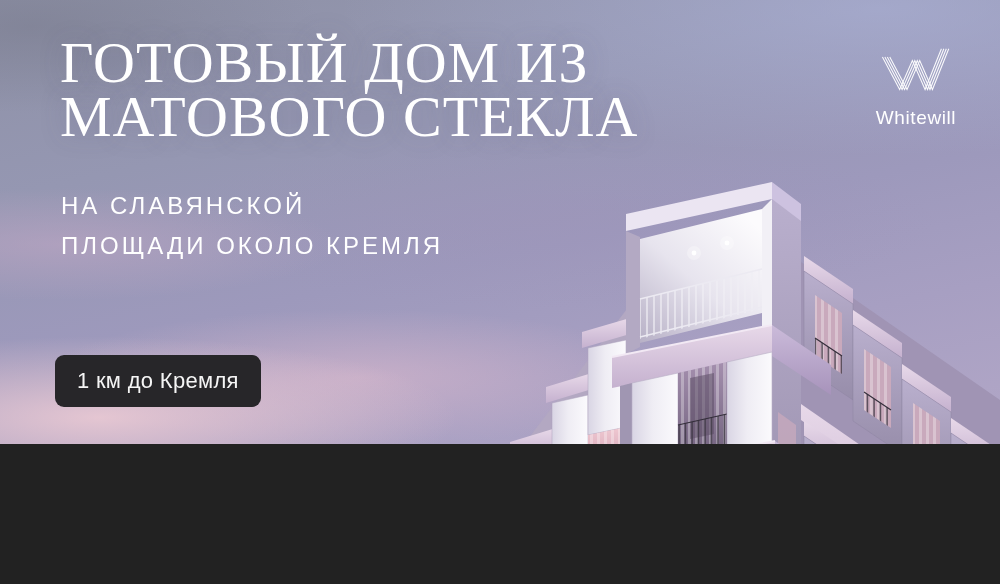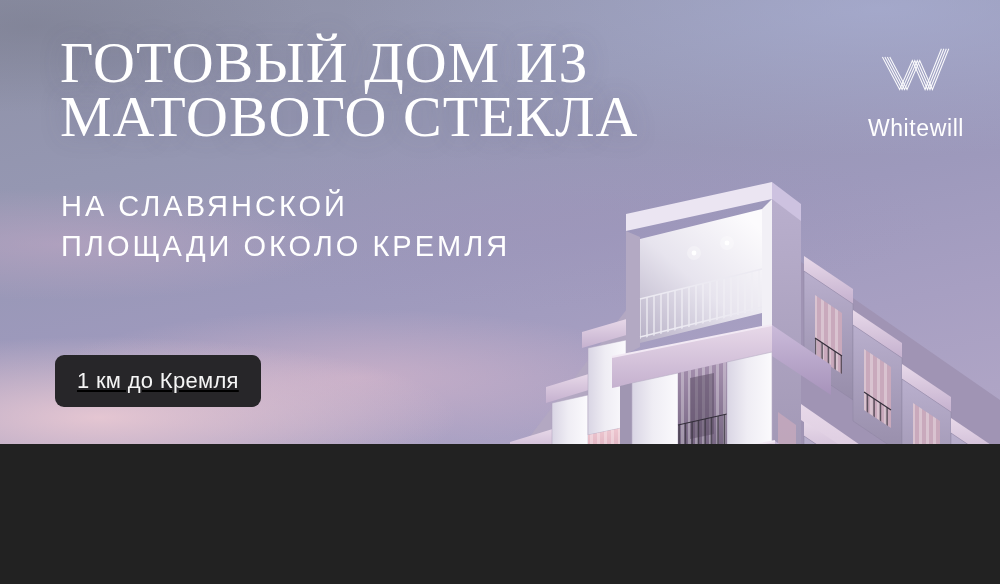--- a/index.html
+++ b/index.html
@@ -18,34 +18,34 @@
   .building { position:absolute; inset:0; }
   .title {
     position:absolute; left:60px; top:36px; margin:0;
     font-family:"Liberation Serif", serif; font-weight:400;
     font-size:58px; line-height:54px; letter-spacing:1px; color:#ffffff;
     text-shadow:0 0 26px rgba(80,76,110,.25);
   }
   .title span { display:block; }
   .subtitle {
     position:absolute; left:61px; top:186px;
-    font-size:29px; line-height:40px; letter-spacing:3px; color:#ffffff;
+    font-size:24px; line-height:40px; letter-spacing:3px; color:#ffffff;
   }
   .subtitle span { display:block; }
   .badges {
     position:absolute; left:55px; top:355px;
-    display:flex; flex-direction:column; align-items:center; gap:4px;text-decoration:underline;
+    display:flex; flex-direction:column; align-items:center; gap:4px;
   }
   .badge {
     background:#272629; color:#f5f5f5; font-size:22px; line-height:26px;
     padding:13px 22px; border-radius:9px; white-space:nowrap; letter-spacing:.3px;
   }
   .logo { position:absolute; left:853px; top:46px; width:126px; text-align:center; color:#ffffff; }
   .logo .mark { display:block; width:74px; height:49px; margin:0 auto; }
-  .logo-text { font-size:23px; letter-spacing:.6px; margin-top:20px; }
+  .logo-text { font-size:19px; letter-spacing:.6px; margin-top:12px; }
 </style>
 </head>
 <body>
 
 <div class="stage">
 
   <svg class="building" viewBox="0 0 1000 584" width="1000" height="584" aria-hidden="true">
     <defs>
       <linearGradient id="gWhiteL" x1="0" y1="0" x2="1" y2="0">
         <stop offset="0" stop-color="#d9d5e4"></stop>

